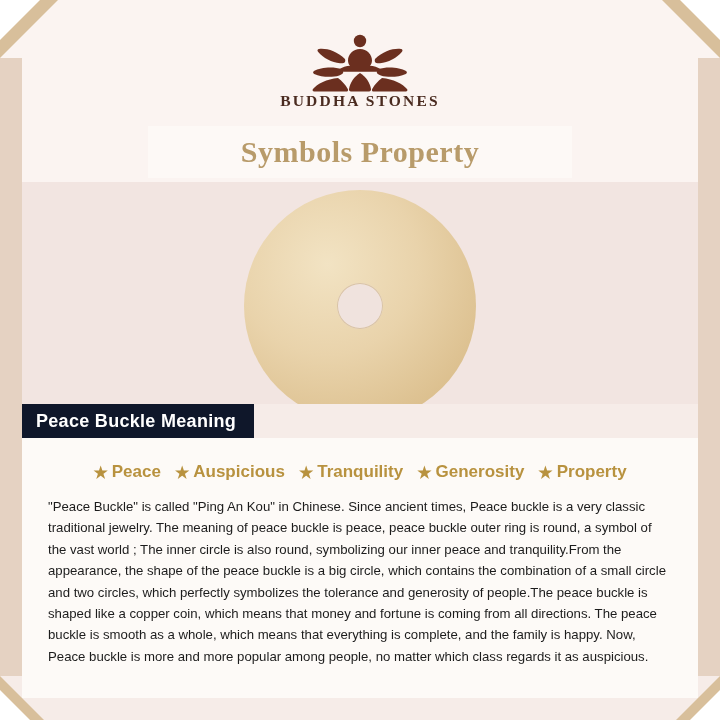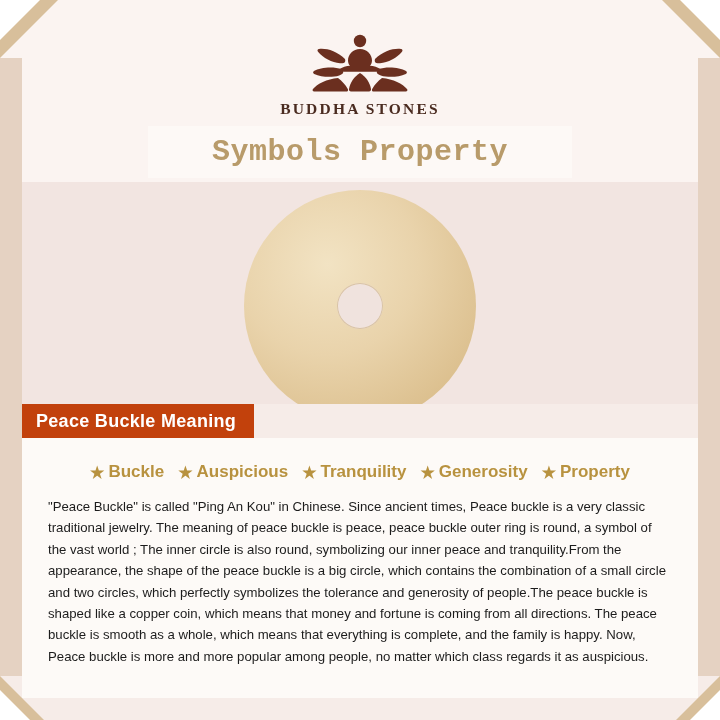--- a/index.html
+++ b/index.html
@@ -79,38 +79,37 @@
   }
 
   
   .logo-wrap {
     position: absolute; left: 0; right: 0; top: 26px;
     display: flex; flex-direction: column; align-items: center;
     z-index: 5;
   }
   .logo-mark { width: 150px; height: 66px; display: block; }
   .logo-text {
-    margin-top: 8px;
     font-size: 15.5px;
     letter-spacing: 2.2px;
     font-weight: bold;
     color: #4a2b20;
     font-family: "Liberation Serif", serif;
   }
 
   
   .title-banner {
     position: absolute; left: 148px; top: 126px;
     width: 424px; height: 52px;
     background: #fdf9f6;
     display: flex; align-items: center; justify-content: center;
     z-index: 6;
   }
   .title-banner h1 {
-    font-family: Liberation Mono, monospace;
+    font-family: Liberation Serif, serif;
     font-size: 30px;
     font-weight: bold;
     color: #b89b6a;
     letter-spacing: 0.5px;
   }
 
   
   .hero {
     position: absolute; left: 22px; right: 22px; top: 182px; height: 222px;
     background: #f2e5e1;
@@ -131,21 +130,21 @@
     width: 46px; height: 46px;
     border-radius: 50%;
     background: #f0e3de;
     box-shadow: inset 0 0 0 1px #d9c3a4;
   }
 
   
   .section-tab {
     position: absolute; left: 22px; top: 404px;
     height: 34px;
-    background: #c2410c;
+    background: #0f172a;
     display: flex; align-items: center;
     padding: 0 18px 0 14px;
     z-index: 7;
   }
   .section-tab span {
     color: #ffffff;
     font-size: 18px;
     font-weight: bold;
     letter-spacing: 0.3px;
   }
@@ -235,21 +234,21 @@
   </div>
 
   <div class="section-tab">
     <span>Peace Buckle Meaning</span>
   </div>
 
   <div class="panel">
     <div class="keywords">
       <span class="kw">
         <span class="star">★</span>
-        <span>Buckle</span>
+        <span>Peace</span>
       </span>
       <span class="kw">
         <span class="star">★</span>
         <span>Auspicious</span>
       </span>
       <span class="kw">
         <span class="star">★</span>
         <span>Tranquility</span>
       </span>
       <span class="kw">

